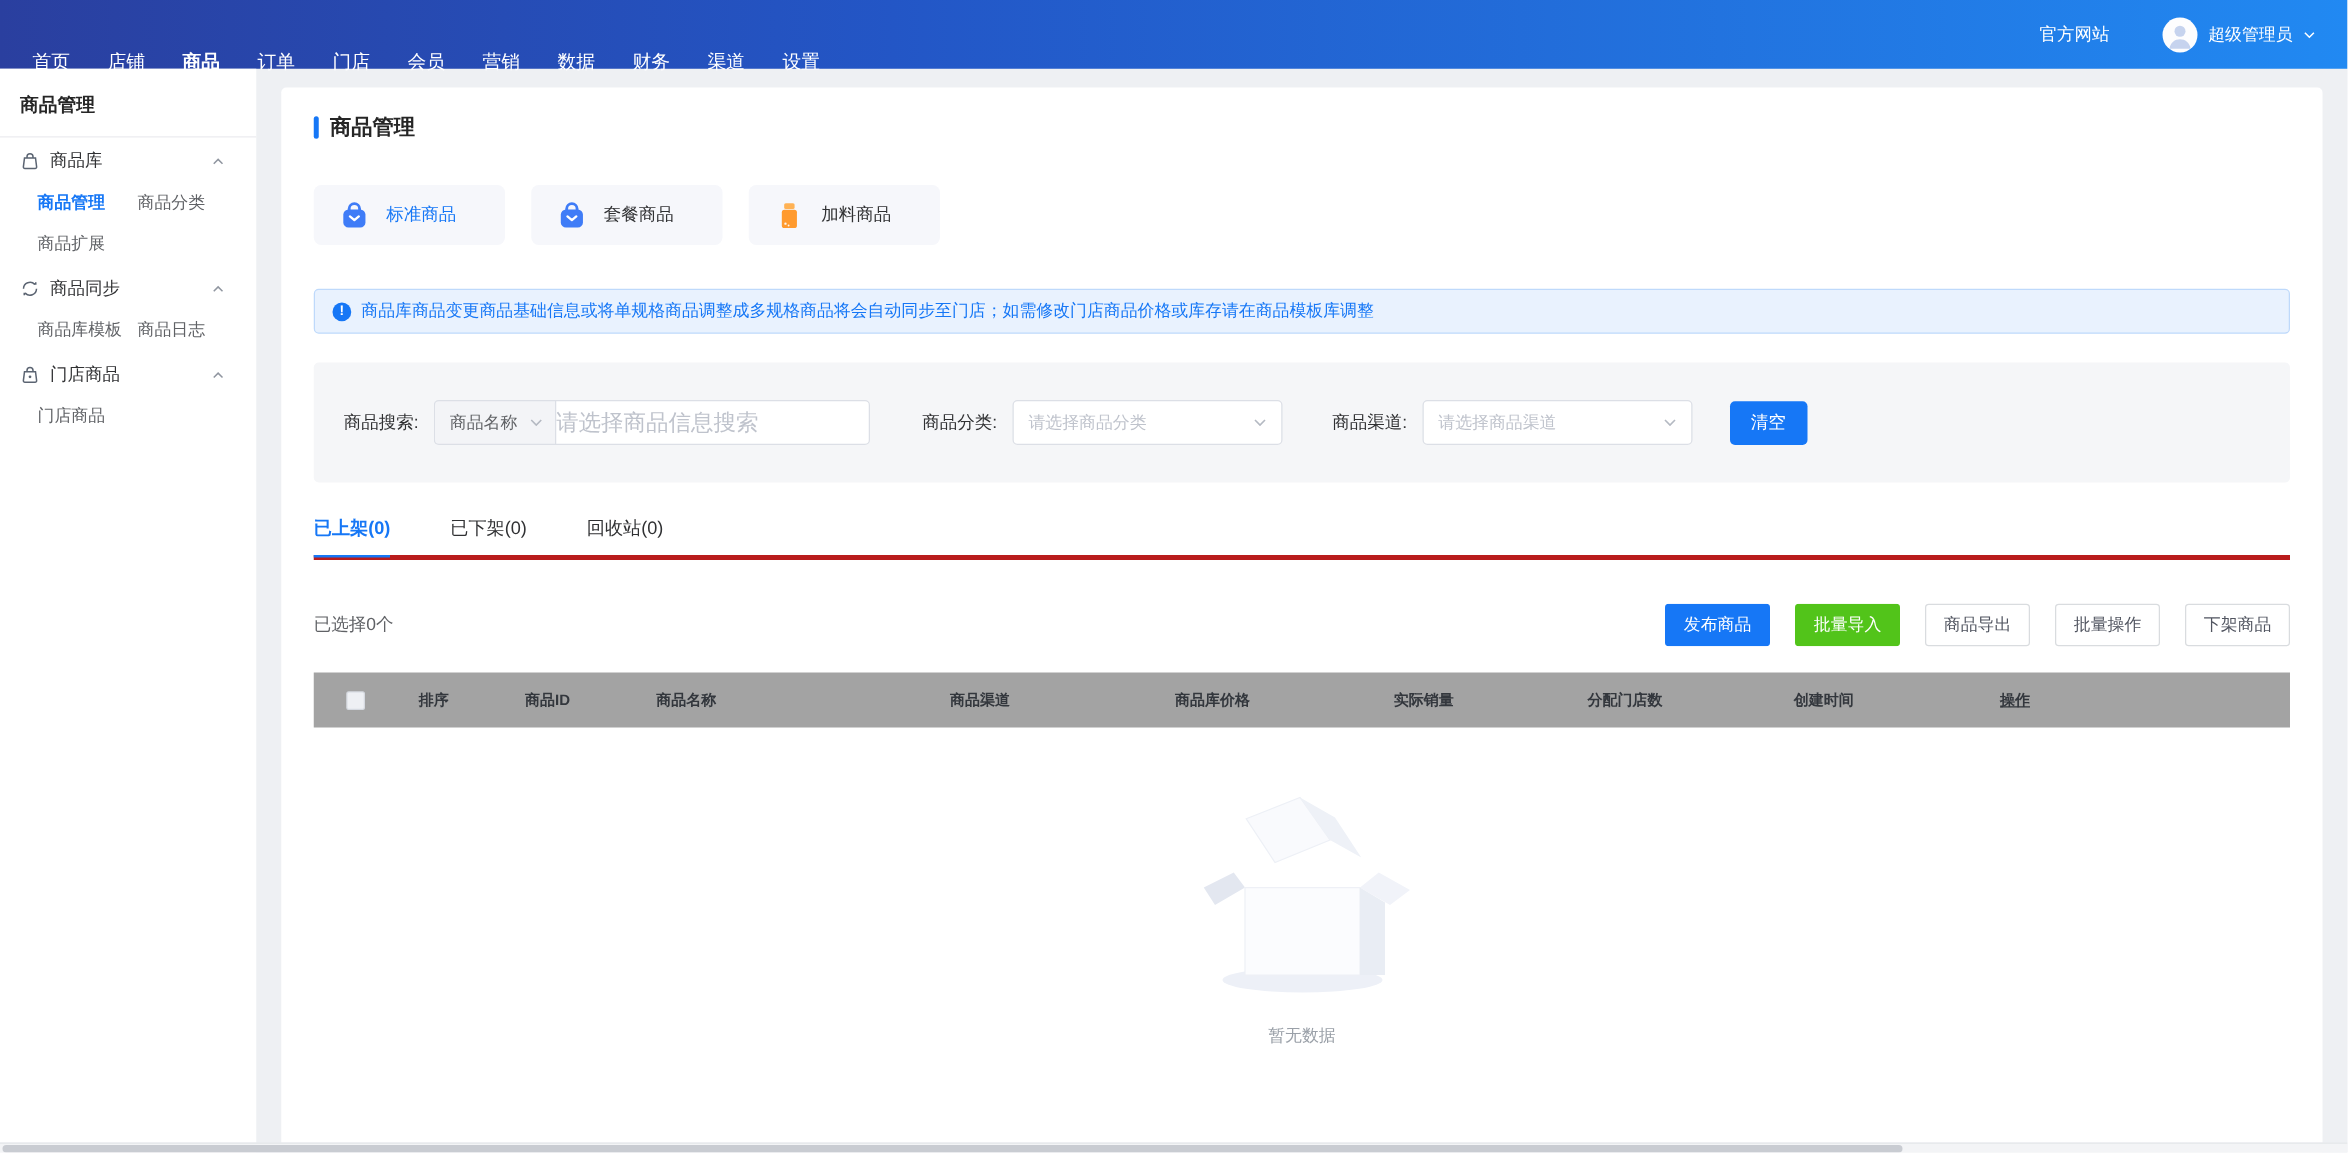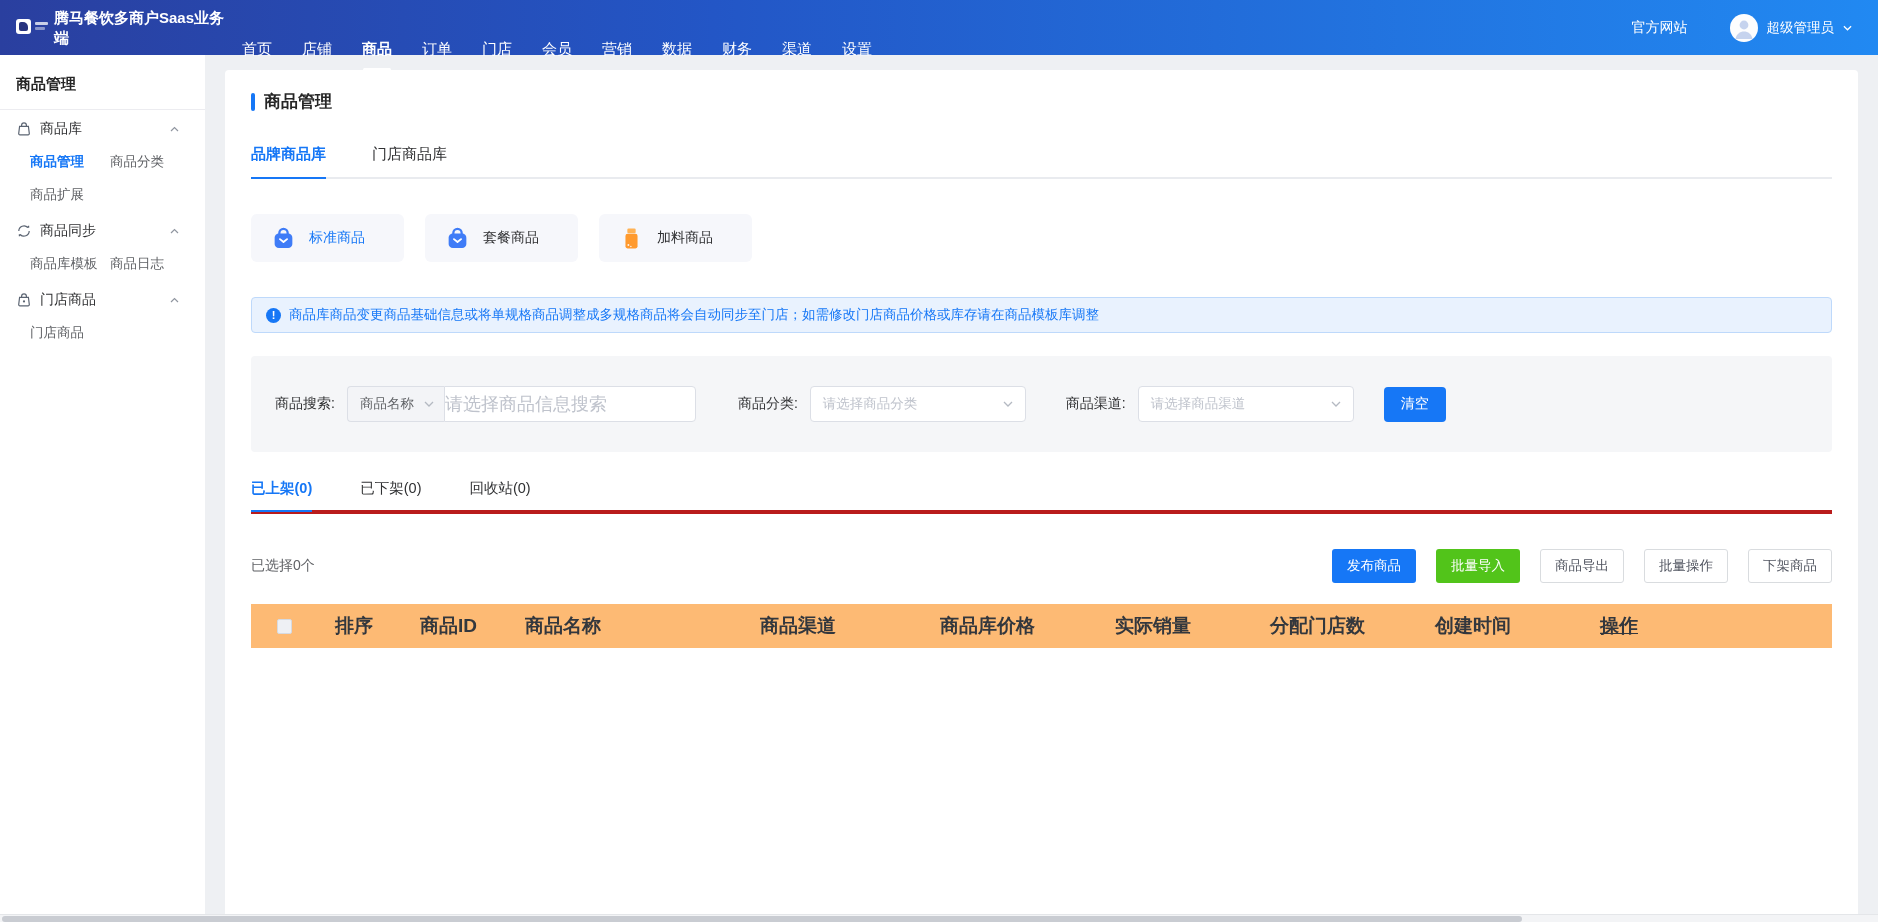--- a/index.html
+++ b/index.html
@@ -103,22 +103,22 @@
   .action-row { display:flex; align-items:center; margin-top:35px; }
   .selection { font-size:14px; color:#606266; }
   .action-btns { margin-left:auto; display:flex; gap:20px; }
   .btn { height:34px; padding:0 14px; border-radius:3px; font-size:13.5px; cursor:pointer;
          font-family:inherit; border:1px solid transparent; }
   .btn.primary { background:#1677f6; color:#fff; }
   .btn.success { background:#52c41a; color:#fff; }
   .btn.default { background:#fff; color:#515560; border-color:#d9dcdf; }
 
   
-  .thead { display:flex; align-items:center; height:44px; background:#fdba74; margin-top:21px;
-           font-size:19px; font-weight:bold; color:#33373d; }
+  .thead { display:flex; align-items:center; height:44px; background:#a3a3a3; margin-top:21px;
+           font-size:12px; font-weight:bold; color:#33373d; }
   .th { padding-left:20px; white-space:nowrap; }
   .th-cb { width:64px; padding-left:26px; display:flex; }
   .th:nth-child(2){width:85px;} .th:nth-child(3){width:105px;} .th:nth-child(4){width:235px;}
   .th:nth-child(5){width:180px;} .th:nth-child(6){width:175px;} .th:nth-child(7){width:155px;}
   .th:nth-child(8){width:165px;} .th:nth-child(9){width:165px;} .th:nth-child(10){flex:1;text-decoration:underline;}
   .checkbox { width:15px; height:15px; border:1px solid #d6dae1; border-radius:2px; background:#eef0f4; cursor:pointer; }
 
   
   .empty { display:flex; flex-direction:column; align-items:center; margin-top:46px; }
   .empty-text { font-size:13.5px; color:#9aa0a8; margin-top:24px; }
@@ -126,30 +126,20 @@
   
   .hscroll { position:absolute; left:0; bottom:0; width:1878px; height:8px; background:#f3f4f6;
              border-top:1px solid #e4e6e9; }
   .hscroll-thumb { position:absolute; left:2px; top:1px; height:6px; width:1520px; background:#c9ccd2;
                    border-radius:3px; cursor:pointer; }
 </style>
 </head>
 <body>
 
 <header class="topbar">
-  <div class="logo">
-    <div class="logo-badge">
-      <span class="logo-mark"></span>
-      <span class="logo-lines">
-          <i></i>
-          <i></i>
-        </span>
-    </div>
-    <div class="logo-title">腾马餐饮多商户Saas业务端</div>
-  </div>
   <nav class="nav">
     <div class="nav-item">首页</div>
     <div class="nav-item">店铺</div>
     <div class="nav-item active">商品</div>
     <div class="nav-item">订单</div>
     <div class="nav-item">门店</div>
     <div class="nav-item">会员</div>
     <div class="nav-item">营销</div>
     <div class="nav-item">数据</div>
     <div class="nav-item">财务</div>
@@ -238,24 +228,20 @@
     </div>
   </aside>
 
   <main class="main">
     <div class="card">
       <div class="page-title-row">
         <span class="title-bar"></span>
         <span class="page-title">商品管理</span>
       </div>
 
-      <div class="lib-tabs">
-        <div class="lib-tab active">品牌商品库</div>
-        <div class="lib-tab">门店商品库</div>
-      </div>
 
       <div class="type-row">
         <div class="type-card active">
           <svg width="25" height="25" viewBox="0 0 24 24">
             <path d="M8 9V6.8a4 4 0 0 1 8 0V9" fill="none" stroke="#3f7cf7" stroke-width="2.2"></path>
             <rect x="3.5" y="7.2" width="17" height="14" rx="4" fill="#3f7cf7"></rect>
             <polyline points="8.6,12.6 12,15.4 15.4,12.6" fill="none" stroke="#fff" stroke-width="1.8" stroke-linecap="round" stroke-linejoin="round"></polyline>
           </svg>
           <span class="t-label">标准商品</span>
         </div>
@@ -337,19 +323,32 @@
         <div class="th">商品ID</div>
         <div class="th">商品名称</div>
         <div class="th">商品渠道</div>
         <div class="th">商品库价格</div>
         <div class="th">实际销量</div>
         <div class="th">分配门店数</div>
         <div class="th">创建时间</div>
         <div class="th">操作</div>
       </div>
 
+      <div class="empty">
+        <svg width="200" height="168" viewBox="0 0 200 168">
+          <ellipse cx="100" cy="156" rx="64" ry="10" fill="#edf0f7"></ellipse>
+          <polygon points="55,27 98,10 122,44 78,62" fill="#f9fafd" stroke="#edf0f6" stroke-width="1"></polygon>
+          <polygon points="98,10 126,26 147,58 122,44" fill="#eef1f7"></polygon>
+          <polygon points="54,82 78,82 61,100" fill="#dde2ec"></polygon>
+          <polygon points="54,82 30,96 21,82 45,70" fill="#e3e7f0"></polygon>
+          <polygon points="146,82 170,96 186,84 161,70" fill="#f1f3f9"></polygon>
+          <polygon points="54,82 146,82 146,152 54,152" fill="#fbfcfe" stroke="#eef0f6" stroke-width="1"></polygon>
+          <polygon points="146,82 166,94 166,152 146,152" fill="#e9edf4"></polygon>
+        </svg>
+        <div class="empty-text">暂无数据</div>
+      </div>
     </div>
   </main>
 </div>
 
 <div class="hscroll">
   <div class="hscroll-thumb"></div>
 </div>
 
 </body></html>

